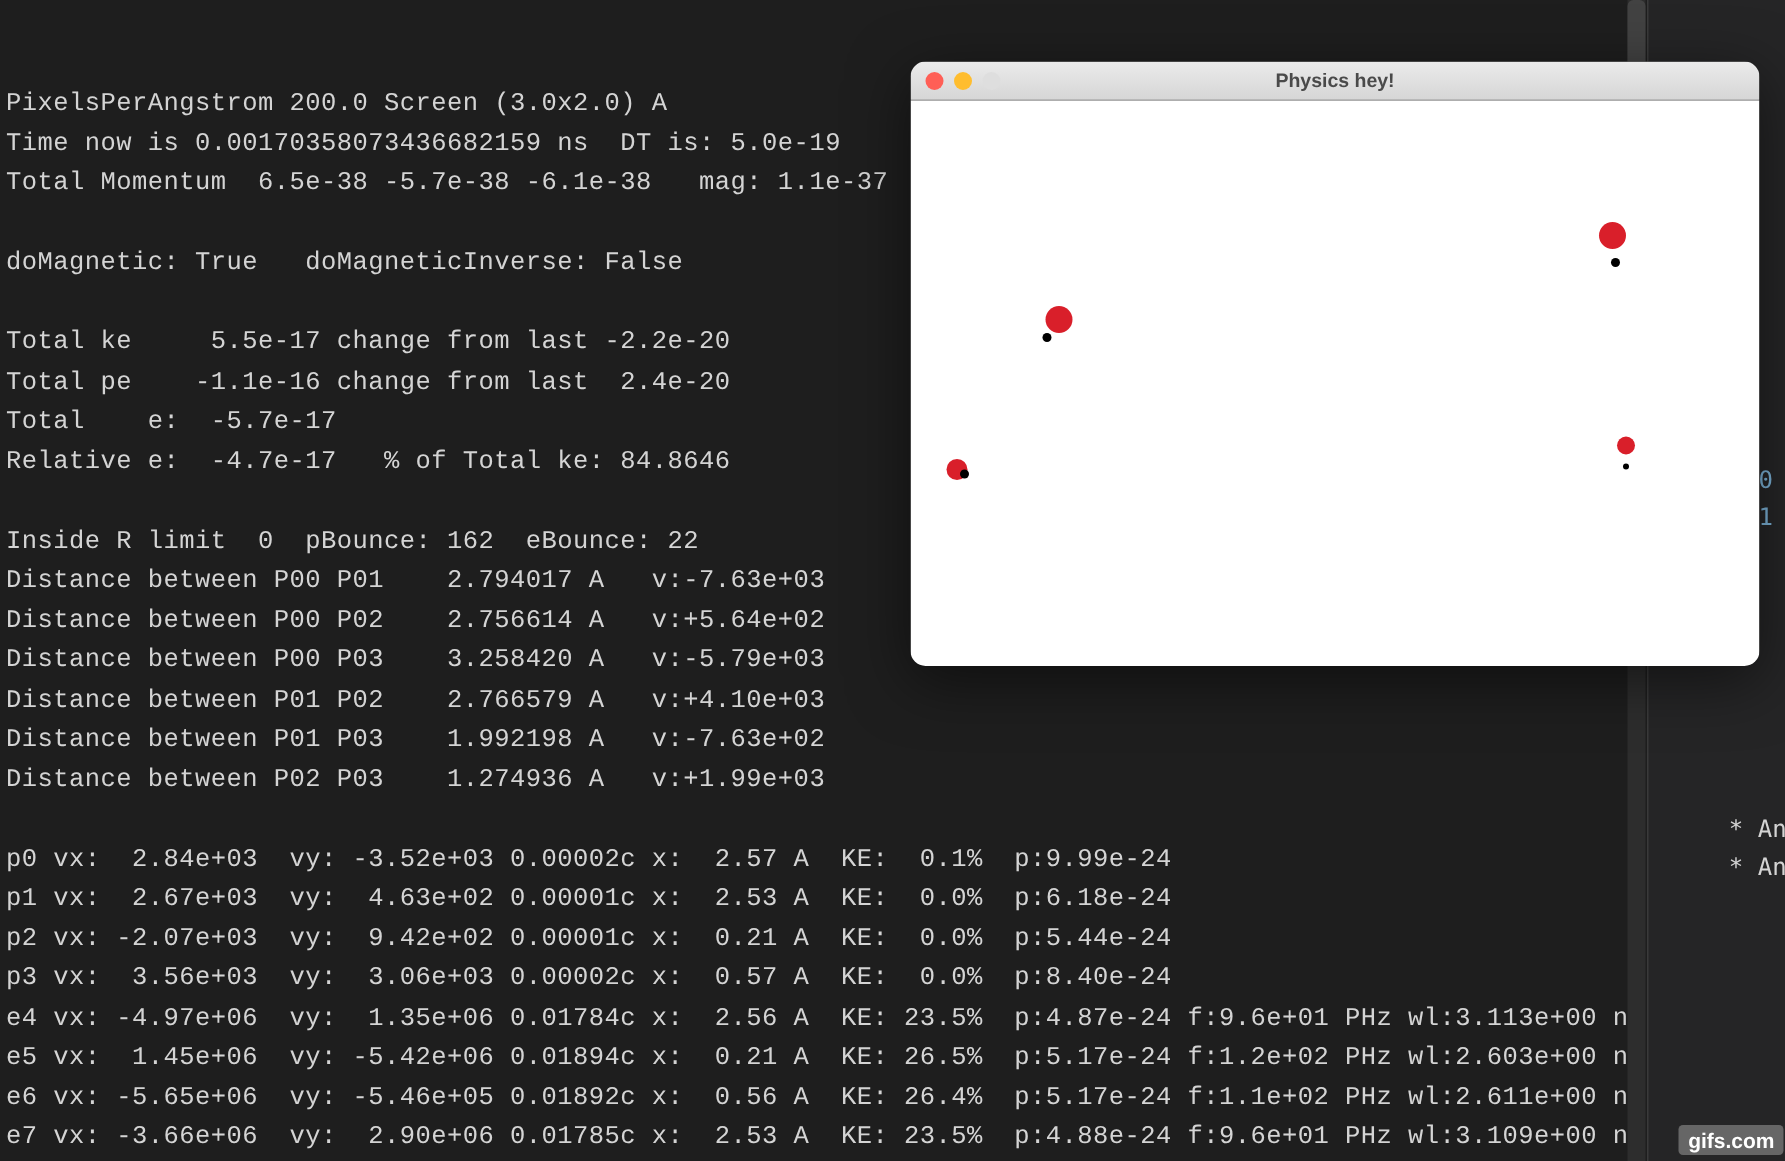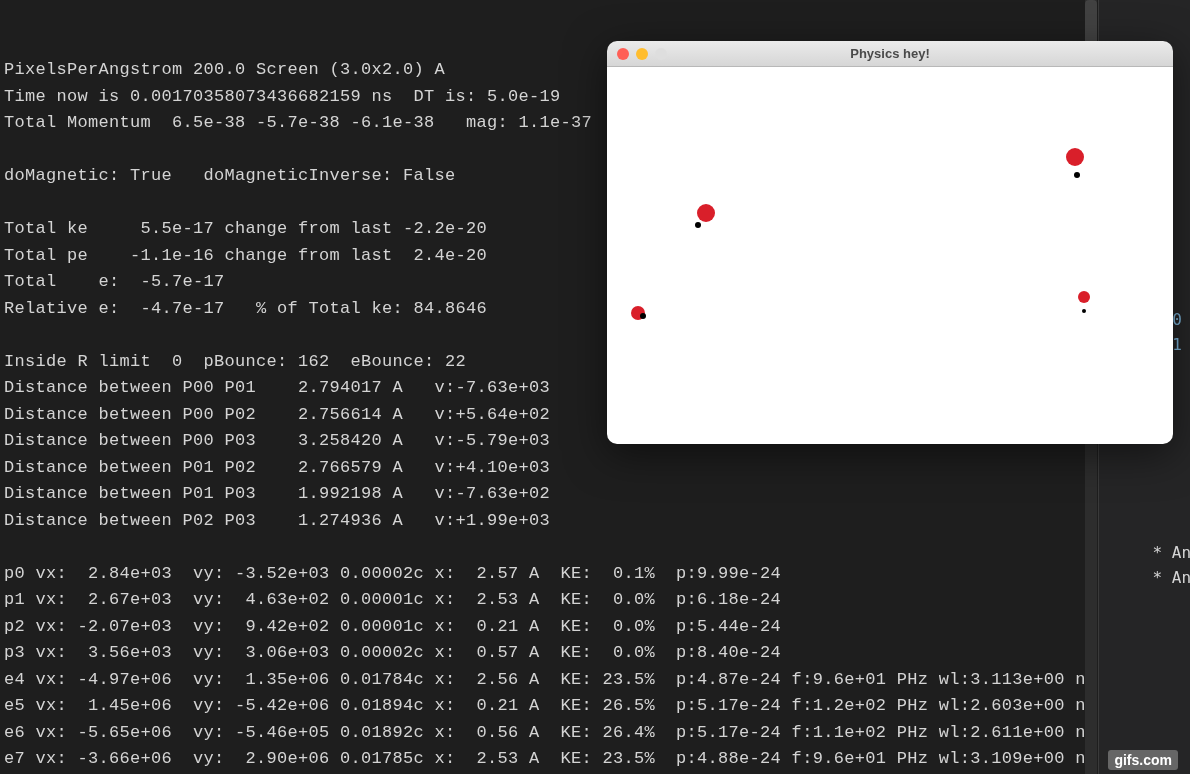--- a/index.html
+++ b/index.html
@@ -126,21 +126,21 @@
       height: calc(100% - 26px);
       background: #ffffff;
     }
     .particle {
       position: absolute;
       border-radius: 50%;
     }
     .watermark {
       position: absolute;
       bottom: 4px;
-      right: 12px;
+      right: 1px;
       font-family: sans-serif;
       font-size: 14px;
       font-weight: bold;
       color: #ffffff;
       background: #666;
       padding: 2px 6px;
       border-radius: 3px;
     }
   </style>
 </head>

